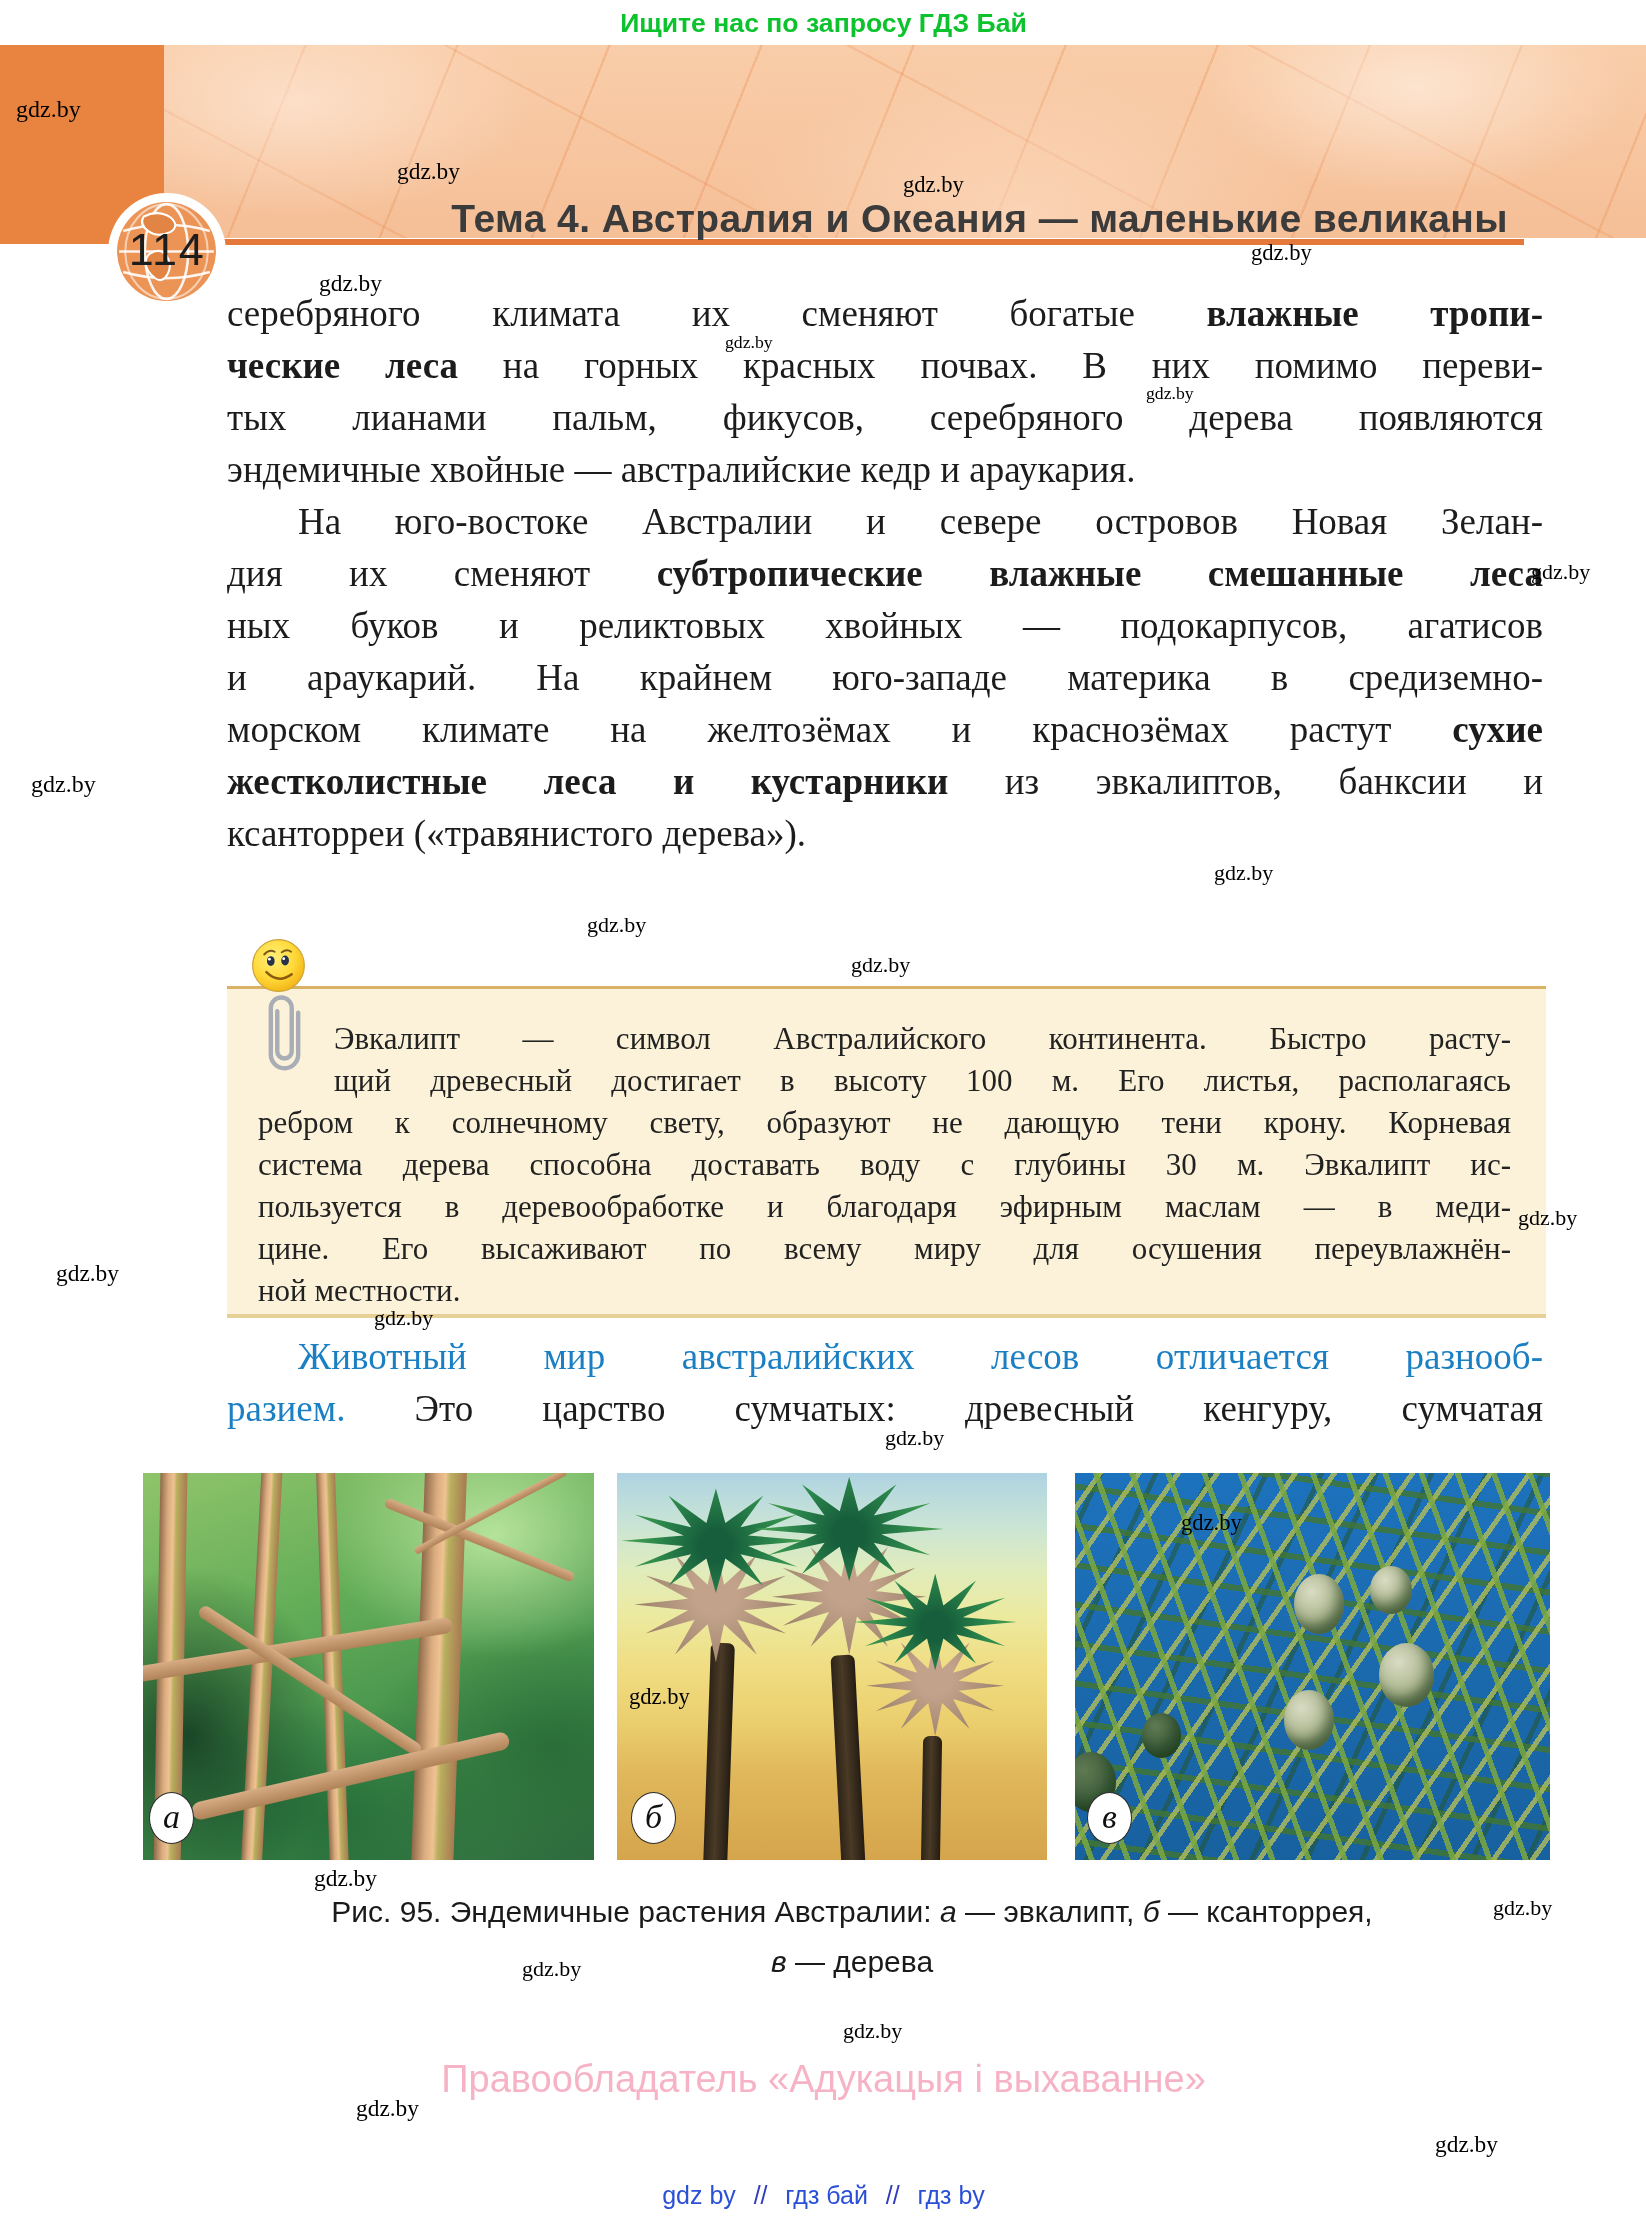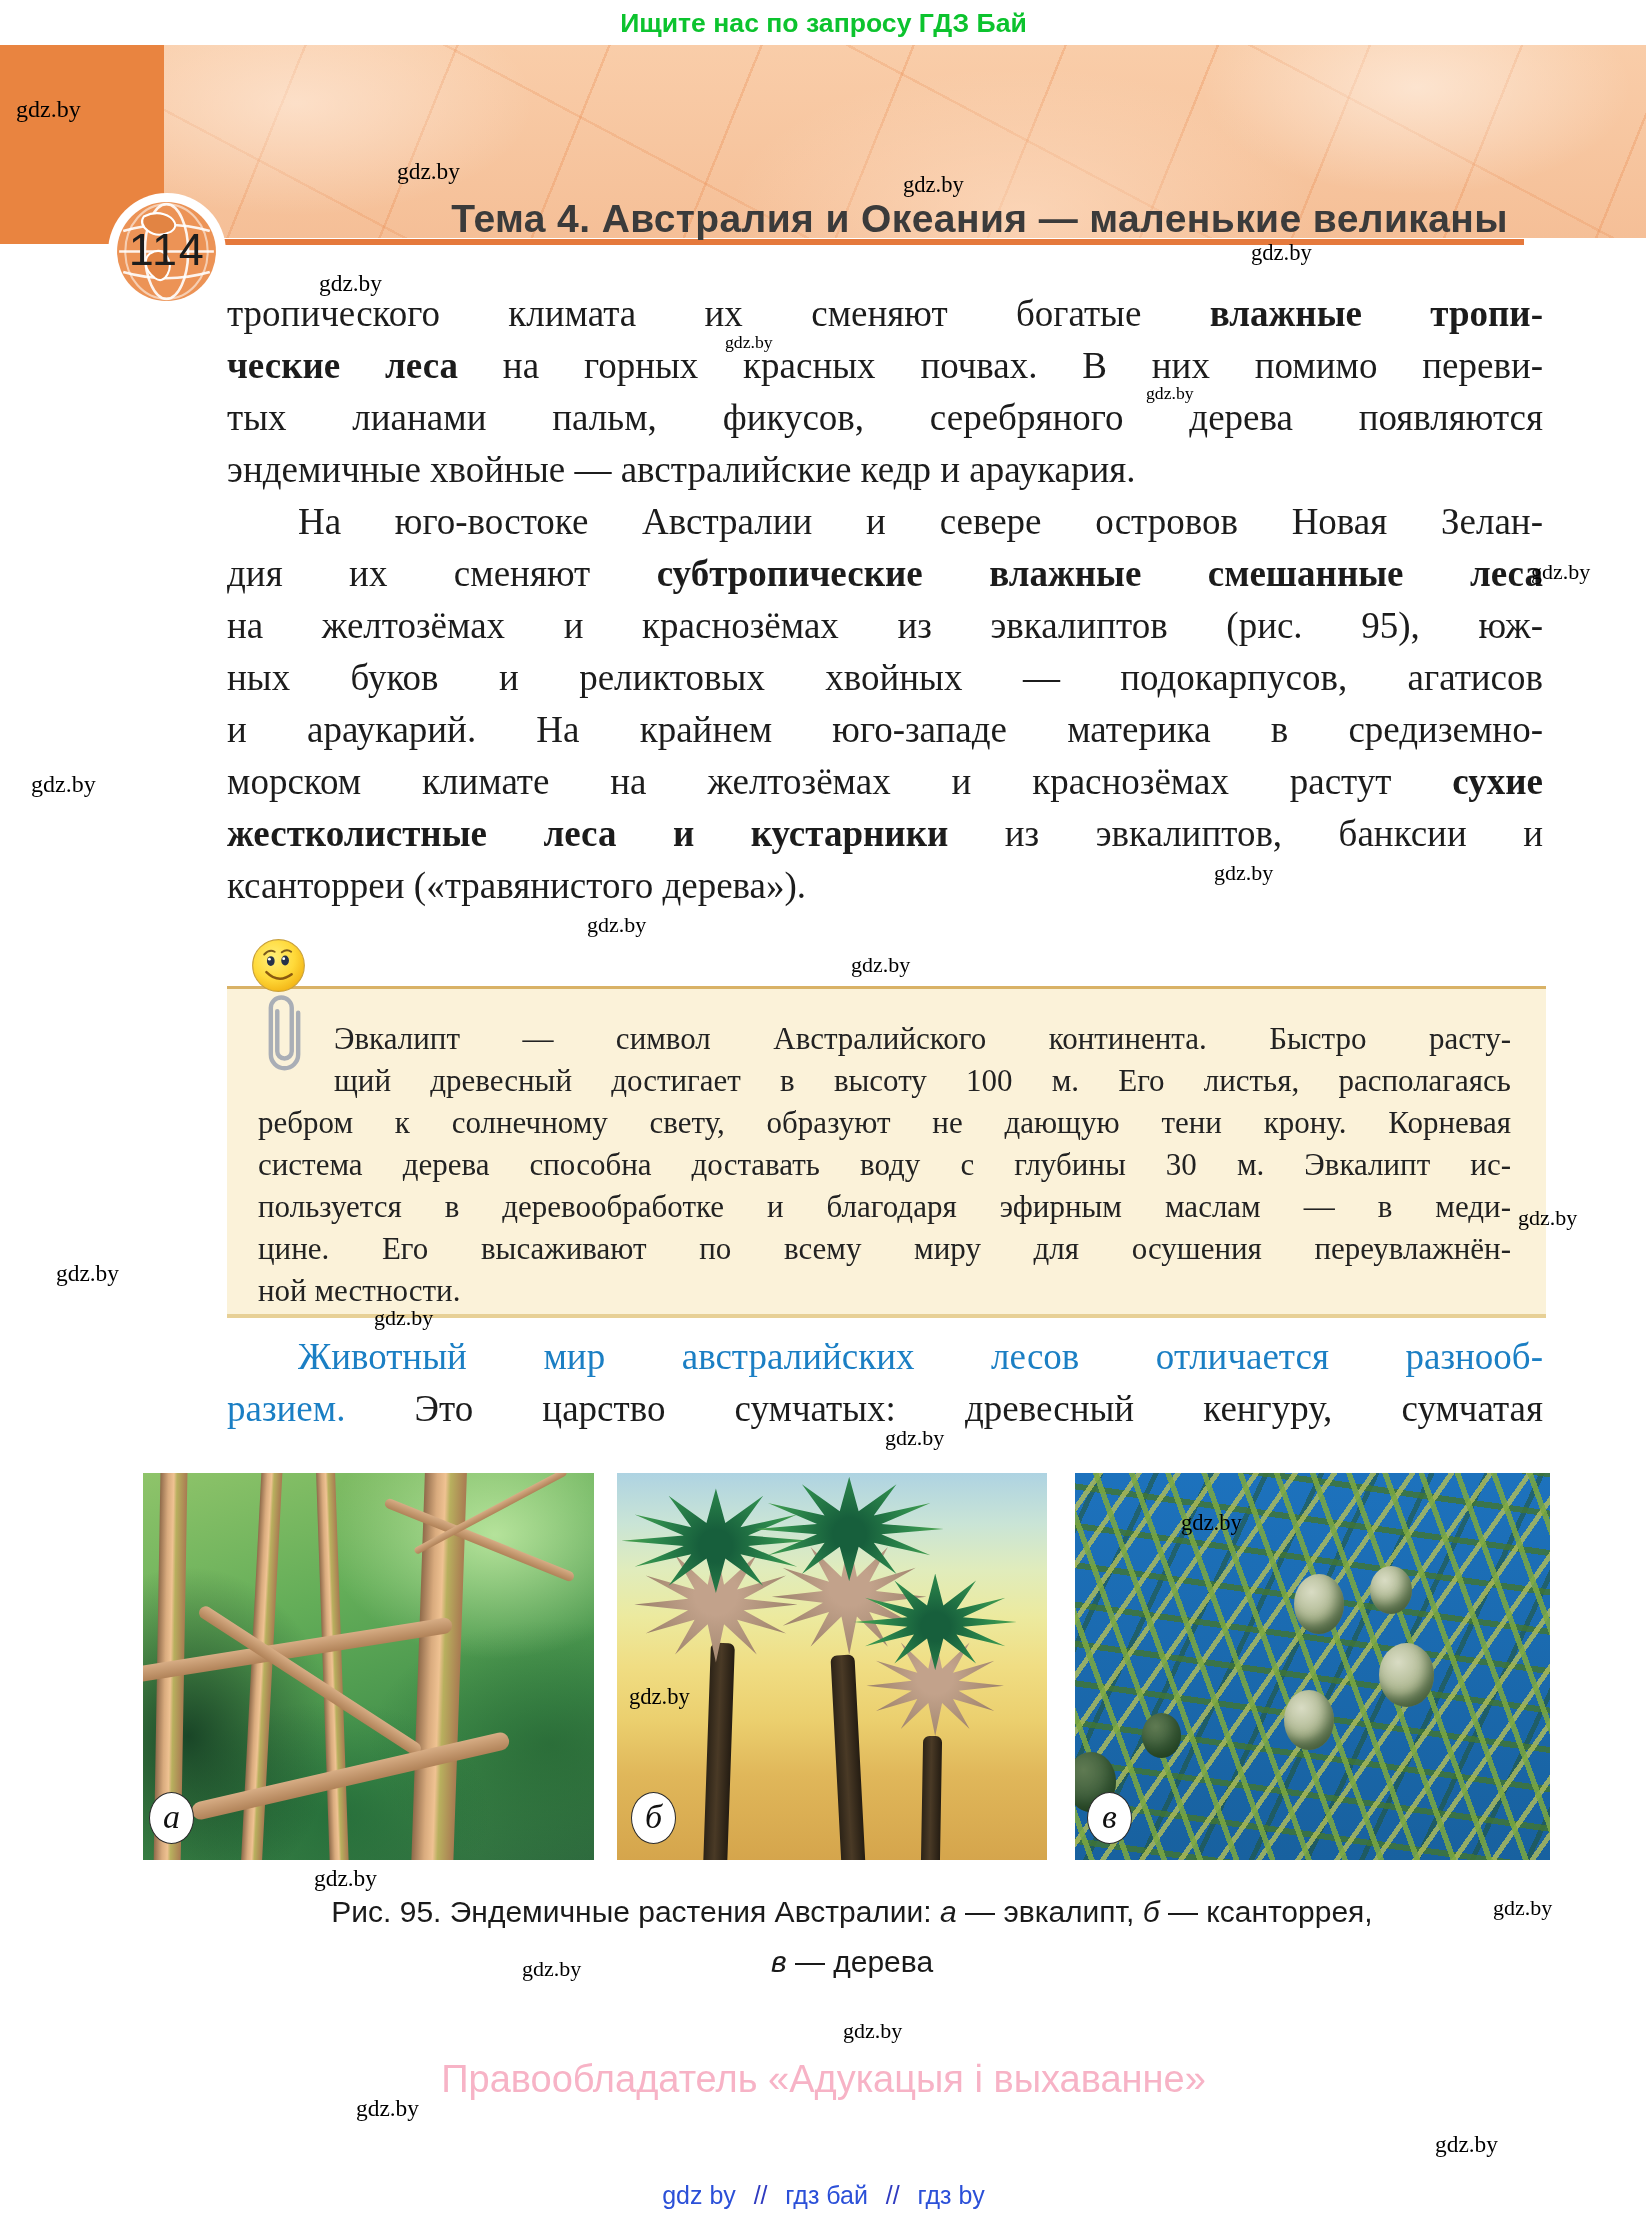--- a/index.html
+++ b/index.html
@@ -126,27 +126,26 @@
       <ellipse cx="50" cy="50" rx="21" ry="46" fill="none" stroke="#ffffff" stroke-width="2.5" opacity=".9"></ellipse>
       <ellipse cx="50" cy="50" rx="40" ry="46" fill="none" stroke="#ffffff" stroke-width="2" opacity=".55"></ellipse>
       <path d="M4 50 H96 M8 30 Q50 18 92 30 M8 70 Q50 82 92 70" fill="none" stroke="#ffffff" stroke-width="2.5" opacity=".9"></path>
       <path d="M28 16 q14 -7 26 1 q9 8 0 14 q-13 6 -22 -1 q-9 -7 -4 -14z" fill="#e28443" stroke="#fff" stroke-width="2"></path>
       <path d="M34 52 q10 -6 16 2 q6 9 1 18 q-5 9 -12 4 q-8 -6 -9 -13 q-1 -7 4 -11z" fill="#e28443" stroke="#fff" stroke-width="2"></path>
     </svg>
     <span class="badge-num">114</span>
   </div>
 
   <div id="main-lines" class="text-col" style="top:288px">
-      <div class="ln j"><span>тропического климата их сменяют богатые </span><span class="b">влажные тропи-</span></div>
+      <div class="ln j"><span>серебряного климата их сменяют богатые </span><span class="b">влажные тропи-</span></div>
       <div class="ln j"><span class="b">ческие леса</span><span> на горных красных почвах. В них помимо переви-</span></div>
       <div class="ln j"><span>тых лианами пальм, фикусов, серебряного дерева появляются</span></div>
       <div class="ln"><span>эндемичные хвойные — австралийские кедр и араукария.</span></div>
       <div class="ln j ind"><span>На юго-востоке Австралии и севере островов Новая Зелан-</span></div>
       <div class="ln j"><span>дия их сменяют </span><span class="b">субтропические влажные смешанные леса</span></div>
-      <div class="ln j"><span>на желтозёмах и краснозёмах из эвкалиптов (рис. 95), юж-</span></div>
       <div class="ln j"><span>ных буков и реликтовых хвойных — подокарпусов, агатисов</span></div>
       <div class="ln j"><span>и араукарий. На крайнем юго-западе материка в средиземно-</span></div>
       <div class="ln j"><span>морском климате на желтозёмах и краснозёмах растут </span><span class="b">сухие</span></div>
       <div class="ln j"><span class="b">жестколистные леса и кустарники</span><span> из эвкалиптов, банксии и</span></div>
       <div class="ln"><span>ксанторреи («травянистого дерева»).</span></div>
     </div>
 
   <div class="info-box">
     <div id="box-lines" class="box-lines">
         <div class="bln j wide"><span>Эвкалипт — символ Австралийского континента. Быстро расту-</span></div>

